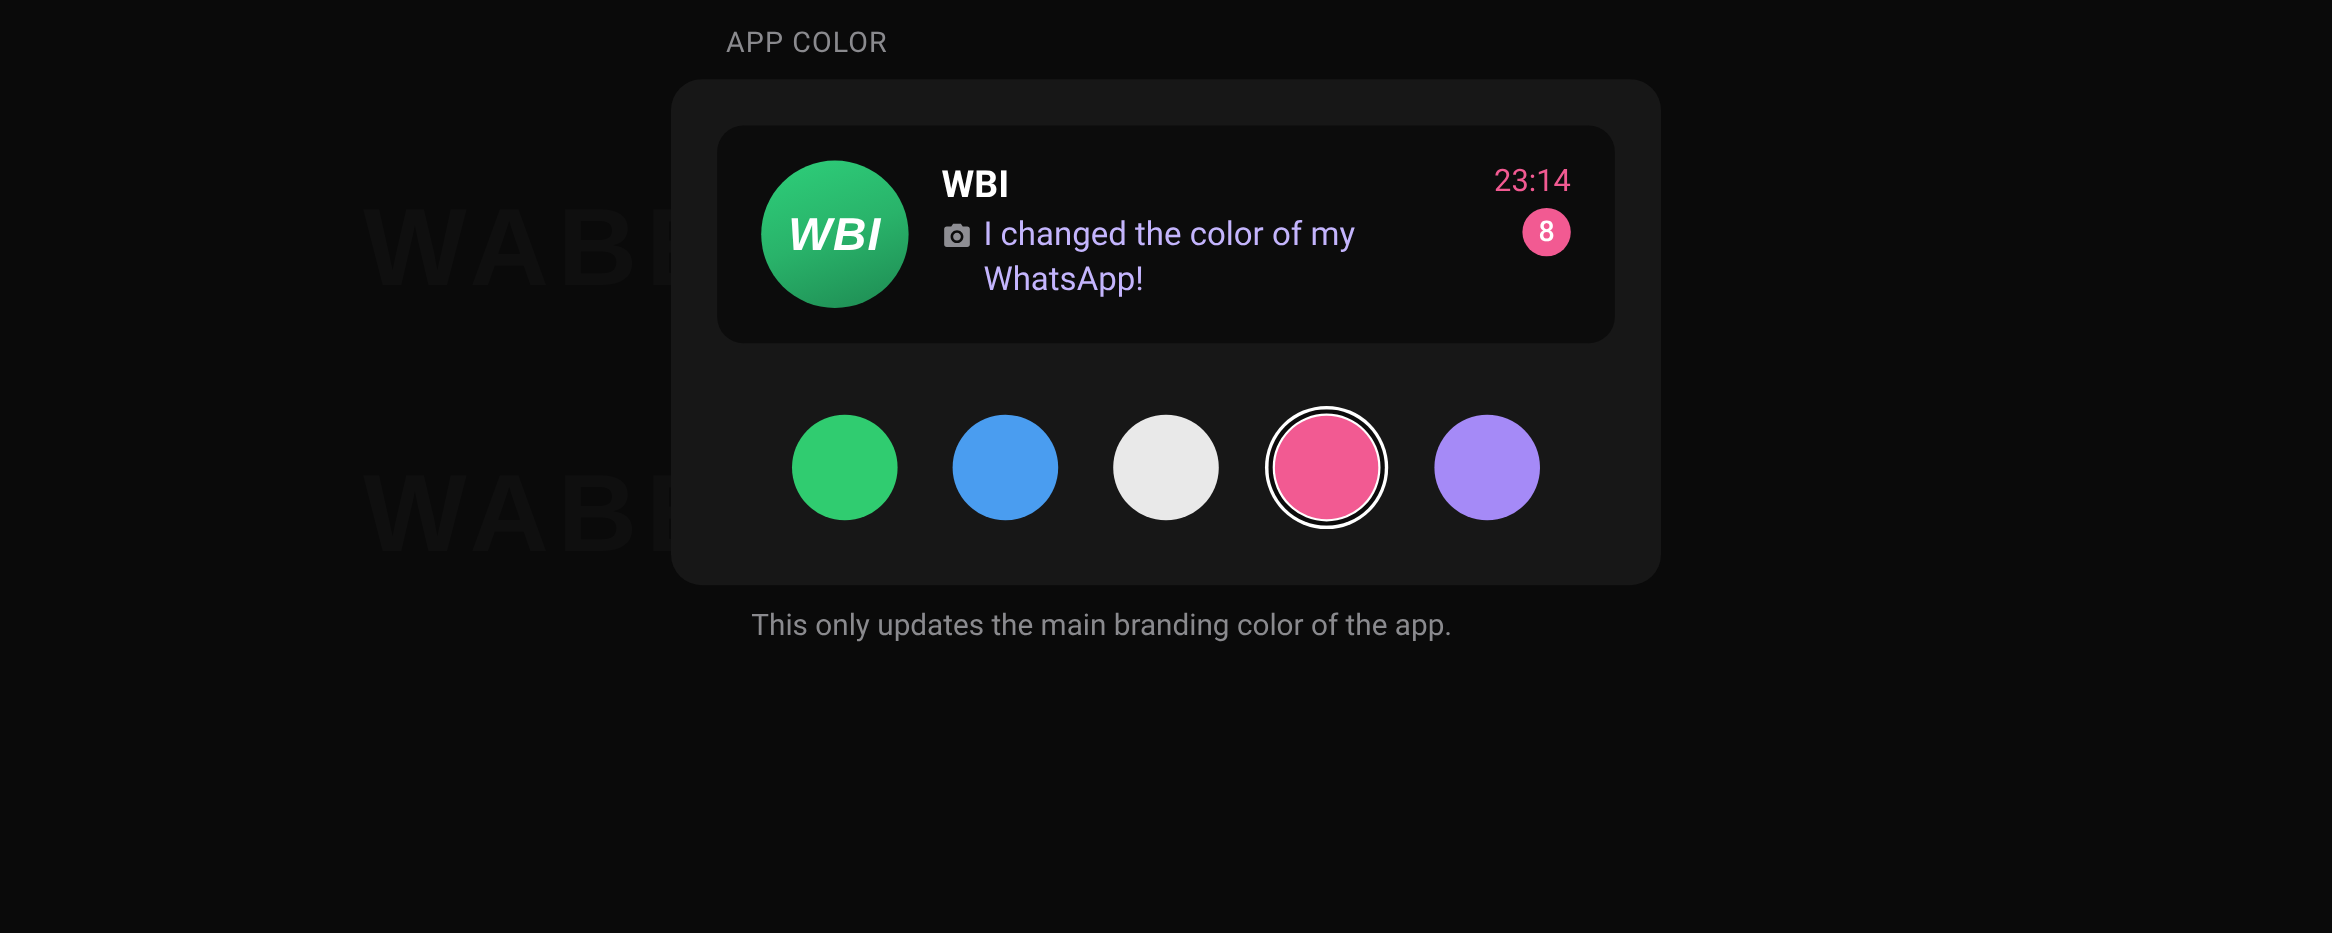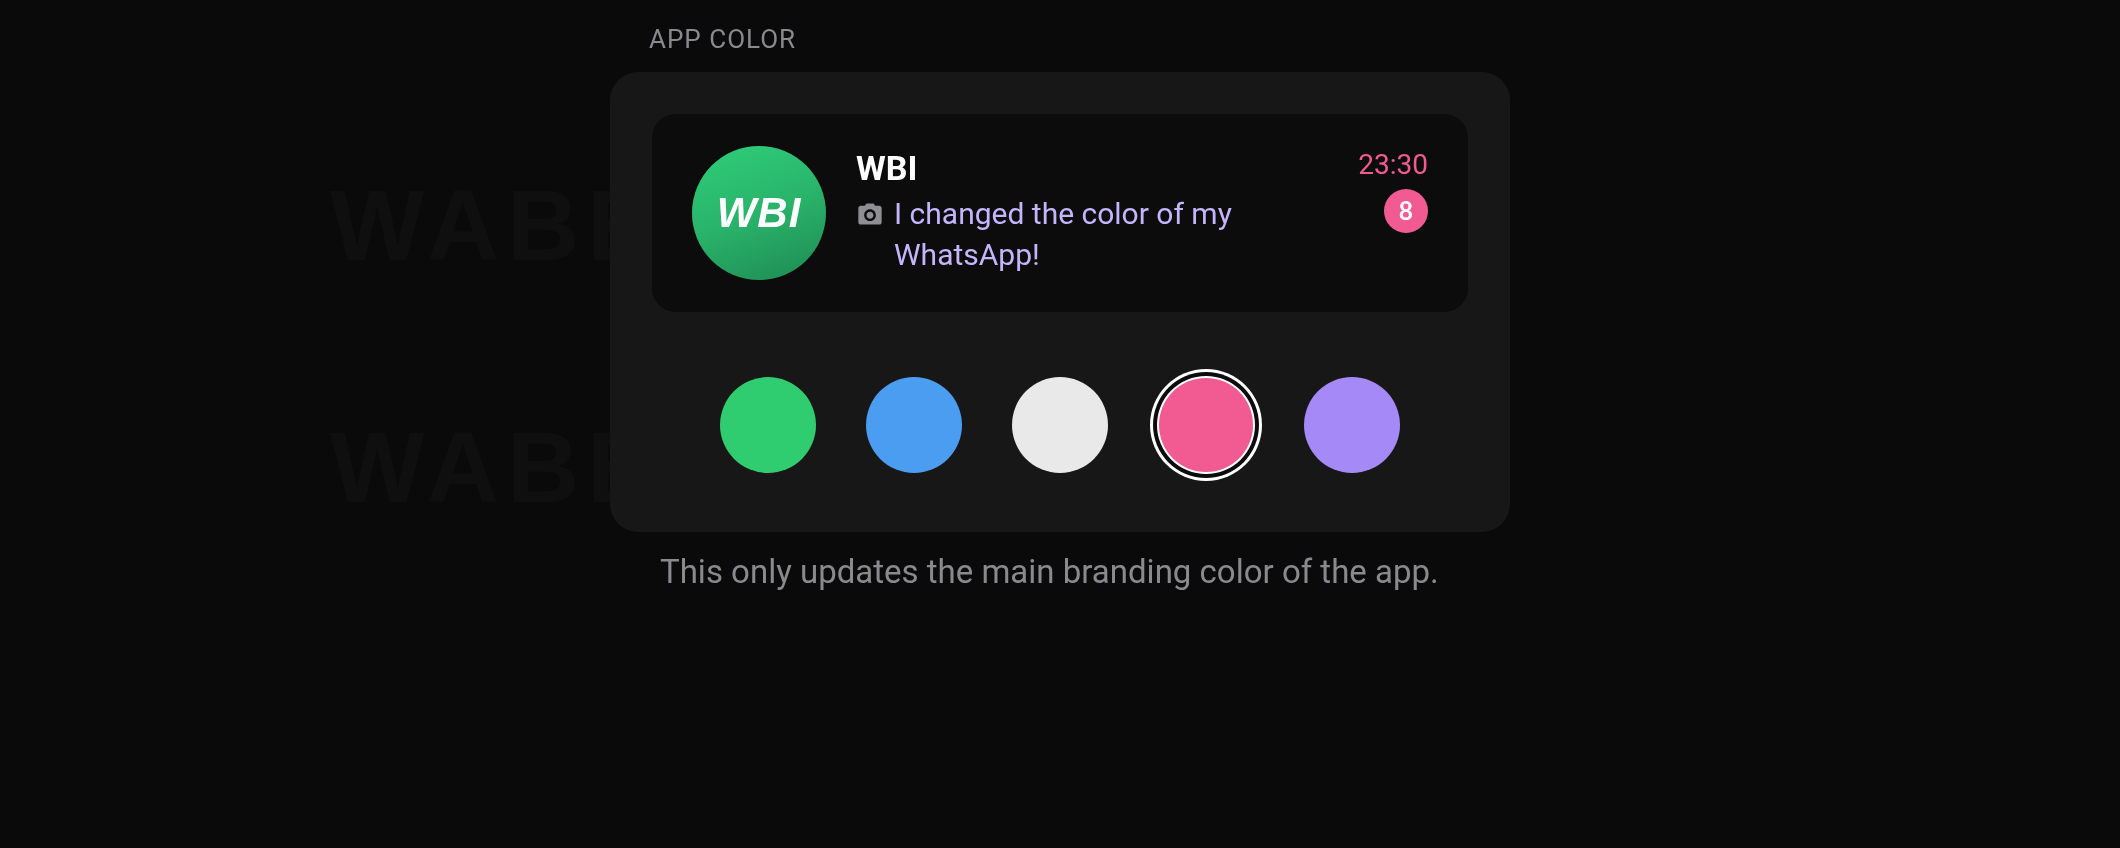--- a/index.html
+++ b/index.html
@@ -41,21 +41,21 @@
     }
     .container {
       width: 900px;
       position: relative;
       z-index: 1;
     }
     .section-header {
       color: #8a8a8e;
       font-size: 26px;
       letter-spacing: 1px;
-      margin-left: 39px;
+      margin-left: 50px;
       margin-bottom: 18px;
       font-weight: 400;
     }
     .panel {
       background: #171717;
       border-radius: 28px;
       padding: 42px;
     }
     .chat-row {
       background: #0c0c0c;
@@ -159,23 +159,23 @@
       width: 94px;
       height: 94px;
       border-radius: 50%;
     }
     .swatch-wrapper:not(.selected) .swatch {
       width: 96px;
       height: 96px;
     }
     .footer-text {
       color: #8a8a8e;
-      font-size: 33px;
+      font-size: 27px;
       margin-top: 20px;
-      margin-left: 50px;
+      margin-left: 73px;
       font-weight: 400;
     }
   </style>
 </head>
 <body>
 
 <div class="watermark w1">WABETAINFO</div>
 <div class="watermark w2">WABETAINFO</div>
 
 <div class="container">
@@ -195,21 +195,21 @@
             <span class="camera-icon">
               <svg width="28" height="28" viewBox="0 0 24 24" fill="#8e8e93">
                 <path d="M9 3L7.5 5H4c-1.1 0-2 .9-2 2v12c0 1.1.9 2 2 2h16c1.1 0 2-.9 2-2V7c0-1.1-.9-2-2-2h-3.5L15 3H9zm3 15c-2.76 0-5-2.24-5-5s2.24-5 5-5 5 2.24 5 5-2.24 5-5 5zm0-8c-1.66 0-3 1.34-3 3s1.34 3 3 3 3-1.34 3-3-1.34-3-3-3z"></path>
               </svg>
             </span>
             <span>I changed the color of my WhatsApp!</span>
           </div>
         </div>
 
         <div class="chat-meta">
-          <div class="timestamp" style="color:#f25a92">23:30</div>
+          <div class="timestamp" style="color:#f25a92">23:14</div>
           <div class="badge" style="background:#f25a92">8</div>
         </div>
       </div>
     </div>
 
     <div class="swatches">
         <div class="swatch-wrapper">
           <div class="swatch" style="background: rgb(48, 204, 112);"></div>
         </div>
         <div class="swatch-wrapper">

